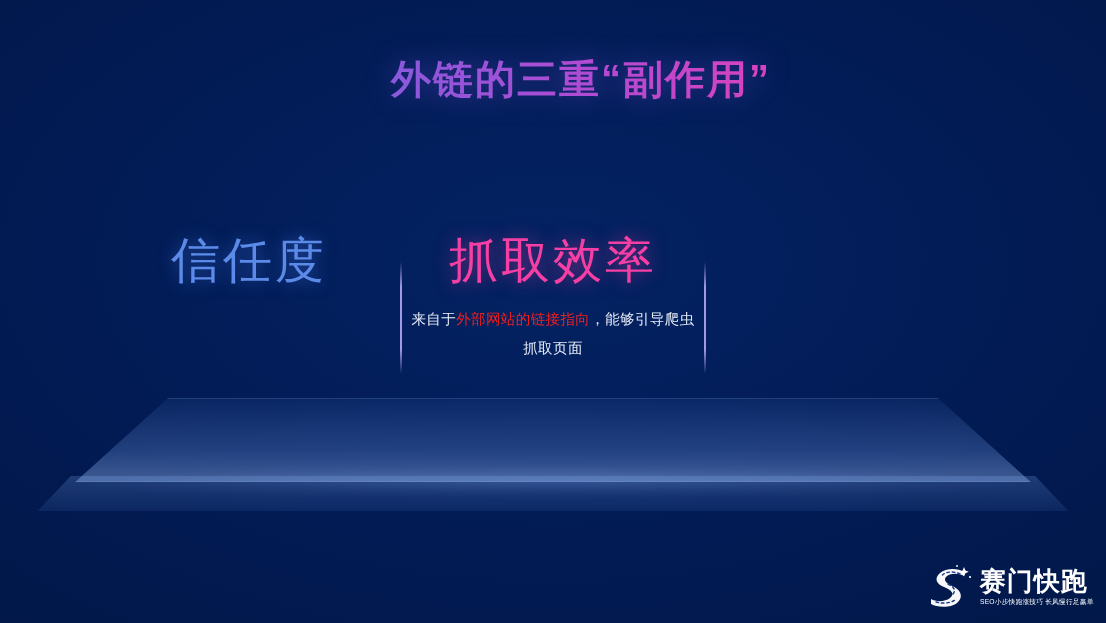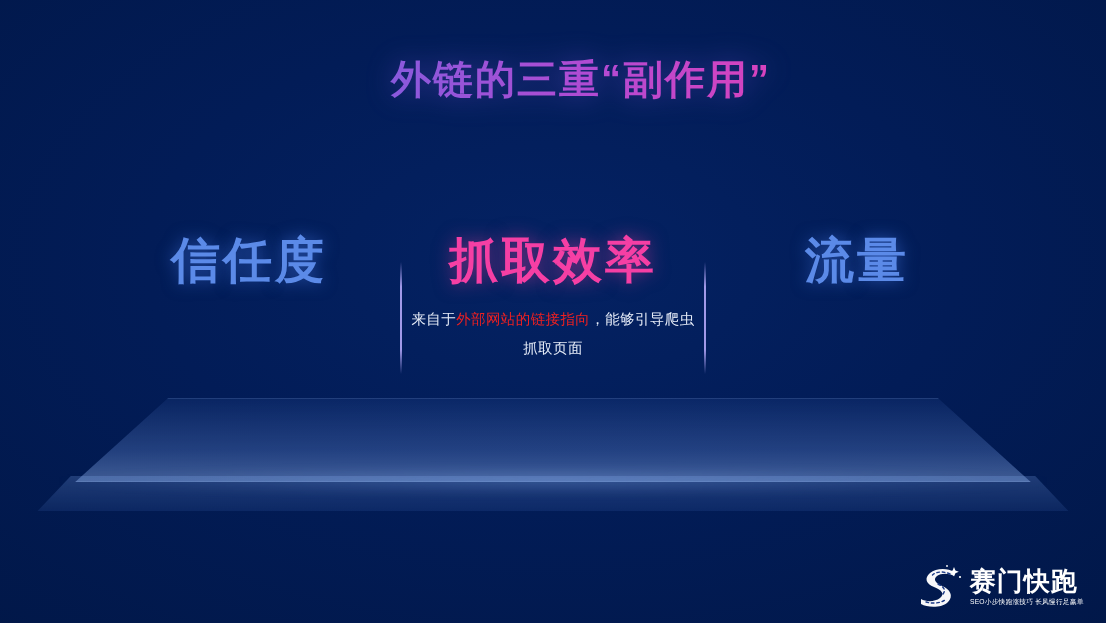--- a/index.html
+++ b/index.html
@@ -97,21 +97,21 @@
     justify-content: center;
   }
   .col {
     position: relative;
     width: 290px;
     text-align: center;
     padding: 0 6px;
   }
   .col-heading {
     font-size: 49px;
-    font-weight: bold;
+    font-weight: normal;
     letter-spacing: 3px;
     line-height: 1.16;
     margin-bottom: 16px;
   }
   .col-heading.blue {
     color: #5b8ae8;
     text-shadow: 0 0 16px rgba(70,120,230,0.55);
   }
   .col-heading.pink {
     color: #f53fa4;
@@ -132,21 +132,21 @@
     width: 2px;
     height: 112px;
     margin-top: 30px;
     background: linear-gradient(180deg, rgba(150,140,230,0) 0%, rgba(170,160,240,0.95) 22%, rgba(170,160,240,0.95) 78%, rgba(150,140,230,0) 100%);
     flex: 0 0 auto;
   }
 
   
   .logo {
     position: absolute;
-    right: 18px;
+    right: 8px;
     bottom: 14px;
     display: flex;
     align-items: center;
     gap: 6px;
   }
   .logo-mark {
     width: 50px;
     height: 46px;
     flex: 0 0 auto;
   }
@@ -197,21 +197,20 @@
     <div class="col">
       <div class="col-heading pink">抓取效率</div>
       <div class="col-desc">
         <span>来自于</span><span class="hl">外部网站的链接指向</span><span>，能够引导爬虫抓取页面</span>
       </div>
     </div>
 
     <div class="divider"></div>
 
     <div class="col">
-      <div class="col-heading blue">流量</div>
     </div>
 
   </div>
 
   <div class="logo">
     <svg class="logo-mark" viewBox="0 0 50 46">
       <path d="M40 9 C34 5, 22 5, 16 10 C10 15, 12 21, 20 24 C28 27, 31 31, 26 35 C21 39, 12 39, 7 36
                L7 41 C14 45, 28 45, 34 39 C40 33, 36 26, 28 23 C21 20, 19 16, 23 13 C27 10, 35 10, 40 13 Z" fill="#ffffff" opacity="0.97"></path>
       <path d="M36 11 C30 8, 22 8.5, 18.5 12 M24 21 C30 24, 32 27, 29 31 M12 39 C19 41, 27 40, 31 37" stroke="#1b3a86" stroke-width="1.4" stroke-linecap="round" fill="none" stroke-dasharray="2.6 2.8"></path>
       <path d="M40 4 L41.4 7.4 L44.8 8.8 L41.4 10.2 L40 13.6 L38.6 10.2 L35.2 8.8 L38.6 7.4 Z" fill="#ffffff"></path>

